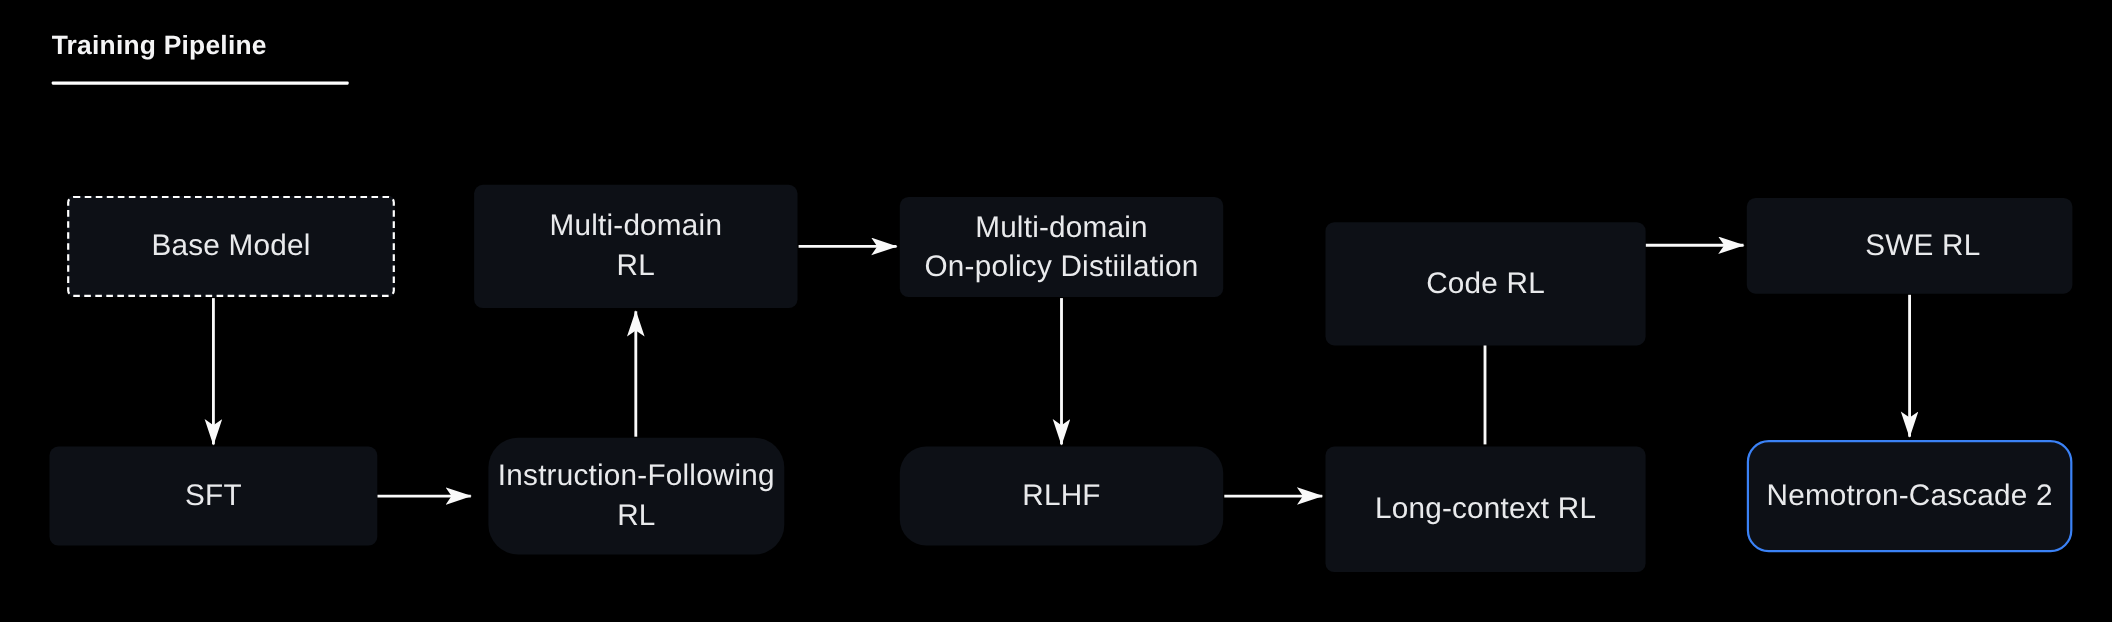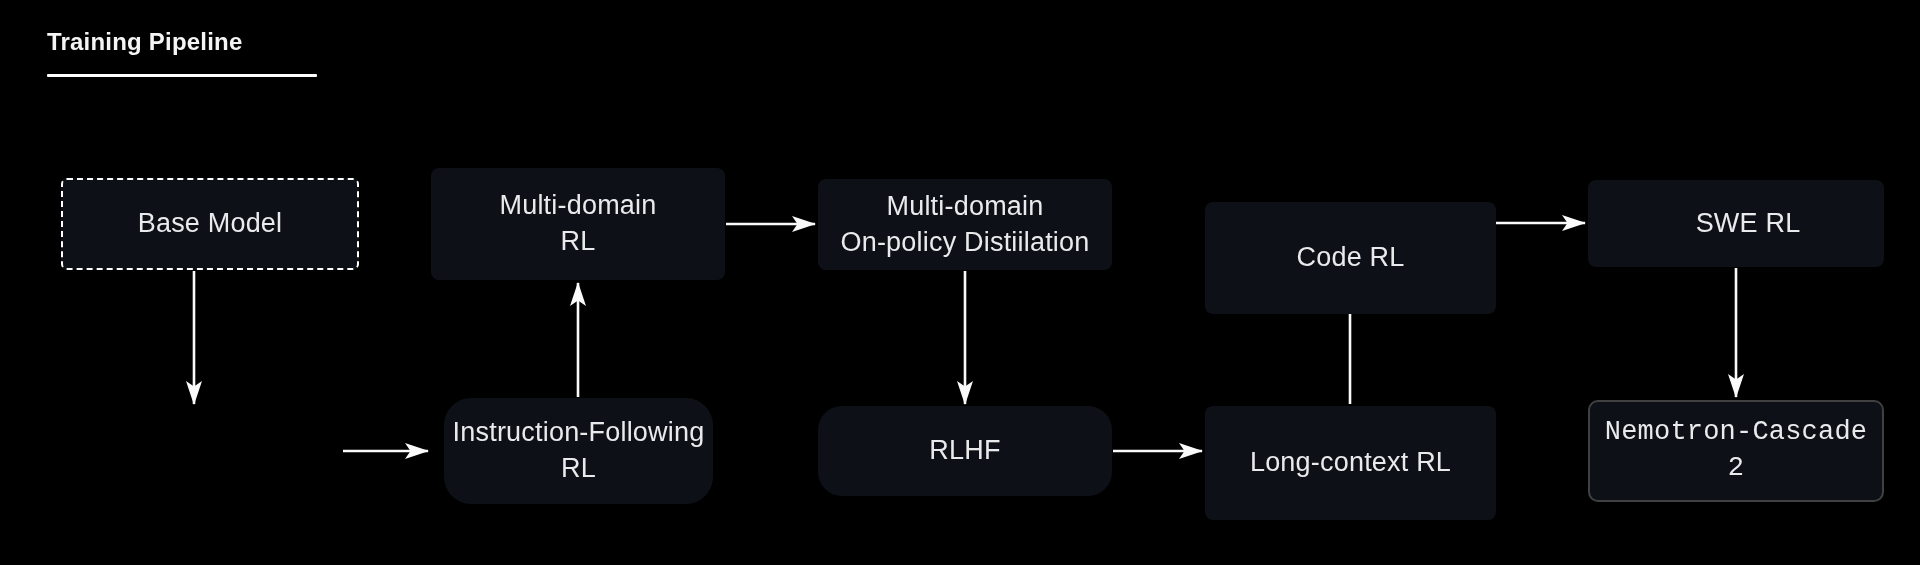--- a/index.html
+++ b/index.html
@@ -49,23 +49,22 @@
     white-space: pre-line;
     letter-spacing: 0.2px;
     box-sizing: border-box;
   }
   .node.dashed {
     border: 2px dashed #ffffff;
     border-radius: 6px;
     margin-left: 16px;
   }
   .node.outlined {
-    border: 2px solid #404040;
-    border-radius: 10px;
-    font-family: Liberation Mono, monospace;
+    border: 2px solid #3b82f6;
+    border-radius: 20px;
   }
   .edges {
     position: absolute;
     left: 0;
     top: 0;
     width: 1920px;
     height: 565px;
     pointer-events: none;
   }
   .edge {
@@ -116,20 +115,23 @@
   </div>
 
   <div class="node" style="left:1205px; top:168px; width:291px; height:112px;margin-top:34px;">
     <span>Code RL</span>
   </div>
 
   <div class="node" style="left:1588px; top:180px; width:296px; height:87px;padding-left:24px;">
     <span>SWE RL</span>
   </div>
 
+  <div class="node" style="left:45px; top:406px; width:298px; height:90px;">
+    <span>SFT</span>
+  </div>
 
   <div class="node" style="left:444px; top:398px; width:269px; height:106px;border-radius:27px;">
     <span>Instruction-Following
 RL</span>
   </div>
 
   <div class="node" style="left:818px; top:406px; width:294px; height:90px;border-radius:24px;">
     <span>RLHF</span>
   </div>
 

